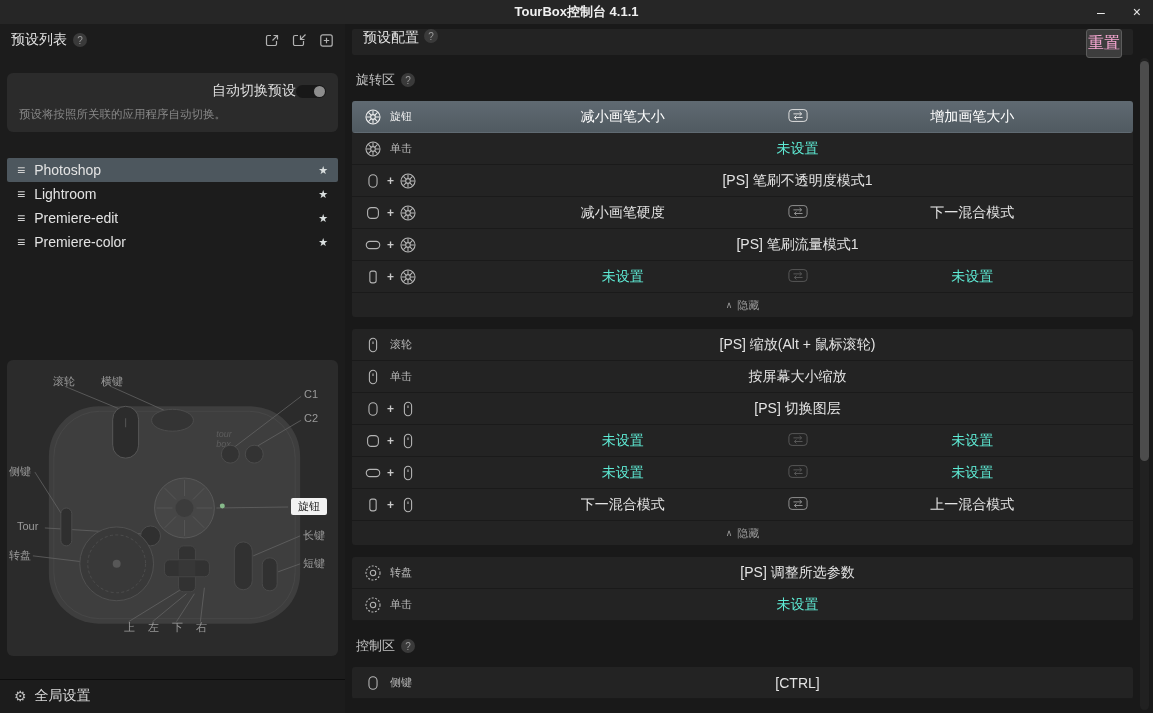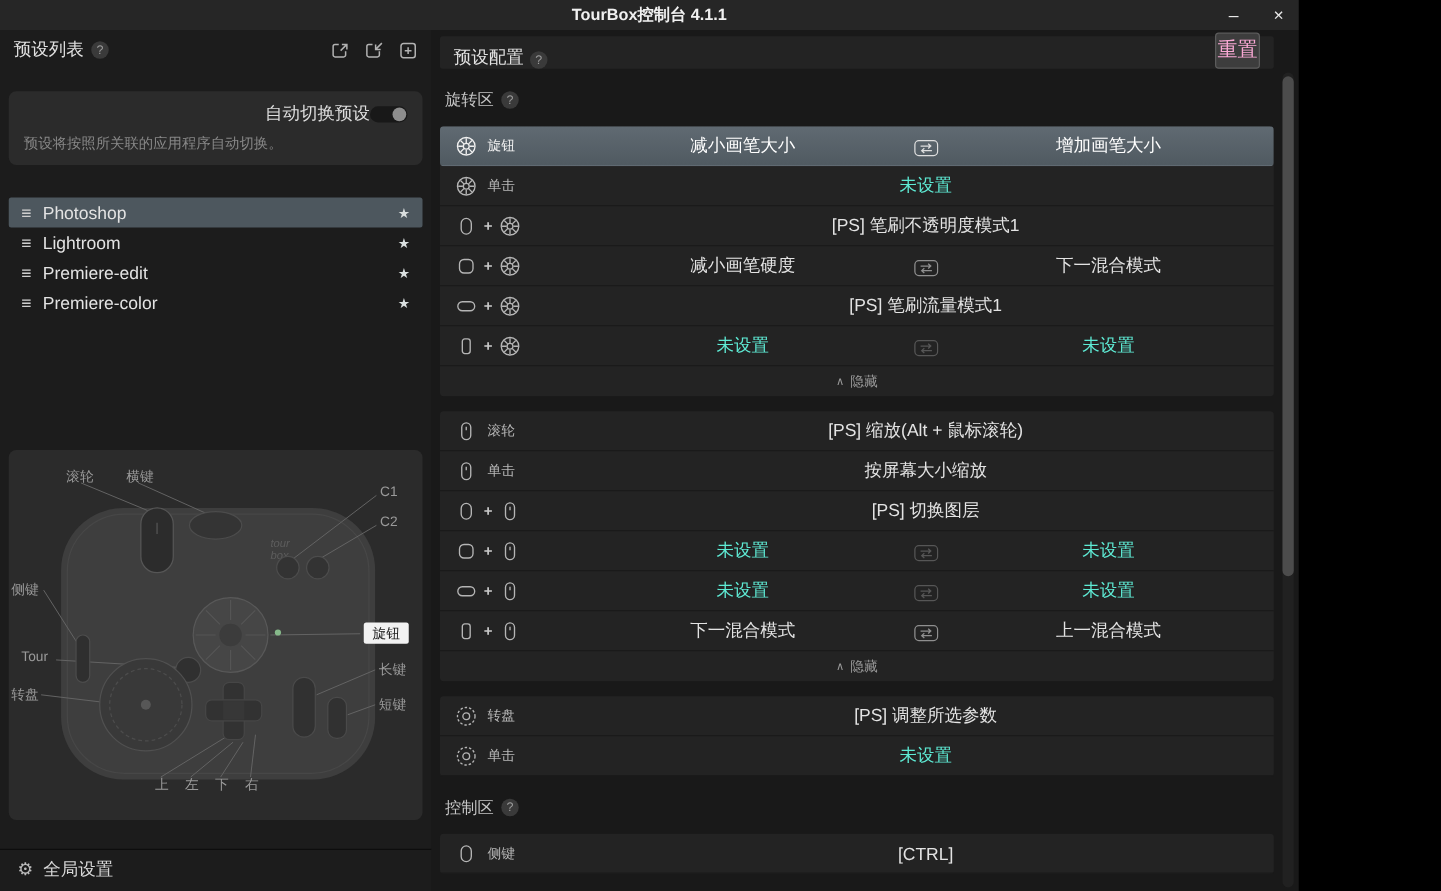--- a/index.html
+++ b/index.html
@@ -1,18 +1,18 @@
 <!DOCTYPE html>
 <html><head>
 <meta charset="utf-8">
 <style>
   * { box-sizing: border-box; margin: 0; padding: 0; }
   html,body { background:#000; }
   body { font-family: "Liberation Sans", "DejaVu Sans", sans-serif; }
-  .app { position:relative; width:1039px; height:713px; background:#191919; overflow:hidden; color:#e5e5e5; }
+  .app { position:relative; width:1153px; height:713px; background:#191919; overflow:hidden; color:#e5e5e5; }
 
   
   .titlebar { height:24px; background:#262626; display:flex; align-items:center; justify-content:center; position:relative; }
   .titlebar .title { font-size:13px; font-weight:bold; color:#f0f0f0; }
   .win-controls { position:absolute; right:12px; top:0; height:100%; display:flex; align-items:center; gap:28px; }
   .win-controls span { color:#e8e8e8; font-size:14px; line-height:1; cursor:default; }
 
   .content { display:flex; height:689px; }
 
   
@@ -41,39 +41,39 @@
   .device-svg { position:absolute; inset:0; width:100%; height:100%; }
   .device-label { position:absolute; font-size:11px; color:#9a9a9a; white-space:nowrap; }
   .device-label.badge { background:#f2f2f2; color:#1b1b1b; padding:1px 7px; border-radius:2px; }
 
   .global-settings { margin:6px -7px 0; height:32px; border-top:1px solid #0d0d0d; display:flex; align-items:center;
                      gap:8px; padding:0 14px; font-size:14px; color:#d8d8d8; }
   .gear { font-size:14px; color:#bdbdbd; }
 
   
   .main { flex:1; position:relative; padding:5px 20px 0 7px; }
-  .main-header { height:26px; background:#232323; border-radius:2px; display:flex; align-items:flex-end; gap:5px; padding:0 11px; }
+  .main-header { height:26px; background:#232323; border-radius:2px; display:flex; align-items:flex-start; gap:5px; padding:0 11px; }
   .mh-title { font-size:14px; color:#e2e2e2; }
   .reset-btn { margin-left:auto; background:#3d3d3d; border:1px solid #5c5c5c; color:#f9a8d4; font-size:16px;
                padding:3px 1px; border-radius:3px; font-family:inherit; }
 
   .section-title { display:flex; align-items:center; gap:6px; font-size:13px; color:#c5c5c5; margin:16px 0 12px 4px; }
 
   .group { background:#232323; border-radius:3px; margin-bottom:12px; }
   .row { height:32px; display:flex; align-items:center; padding:0 8px 0 12px; border-bottom:1px solid #1a1a1a; }
   .group .row:last-child, .group .row:nth-last-child(2) { border-bottom-color:#1a1a1a; }
   .row.selected { background:linear-gradient(#606a72,#505a61); border-radius:3px; border-bottom-color:transparent; }
   .row-left { width:106px; flex-shrink:0; display:flex; align-items:center; gap:4px; color:#b5b5b5; }
   .row.selected .row-left { color:#efefef; }
   .ricon { display:inline-flex; }
   .ri { width:18px; height:18px; display:block; }
   .plus { font-size:12px; font-weight:bold; color:#cicici; color:#c9c9c9; margin:0 1px; }
   .rlabel { font-size:11px; margin-left:4px; color:#b9b9b9; }
   .row.selected .rlabel { color:#f0f0f0; }
-  .row-main { flex:1; display:flex; align-items:flex-end; }
+  .row-main { flex:1; display:flex; align-items:flex-start; }
   .cell { flex:1; text-align:center; font-size:14px; color:#e3e3e3; overflow:hidden; white-space:nowrap; }
   .row.selected .cell { color:#fff; }
   .row.muted .cell { color:#5eead4; }
   .swap { width:44px; display:flex; justify-content:center; color:#8f8f8f; }
   .row.muted .swap { color:#565656; }
   .row.selected .swap { color:#dedede; }
   .swap-svg { width:20px; height:15px; display:block; }
   .collapse-row { height:24px; display:flex; align-items:center; justify-content:center; gap:5px;
                   font-size:11px; color:#9b9b9b; }
   .caret { font-size:9px; color:#9b9b9b; }

